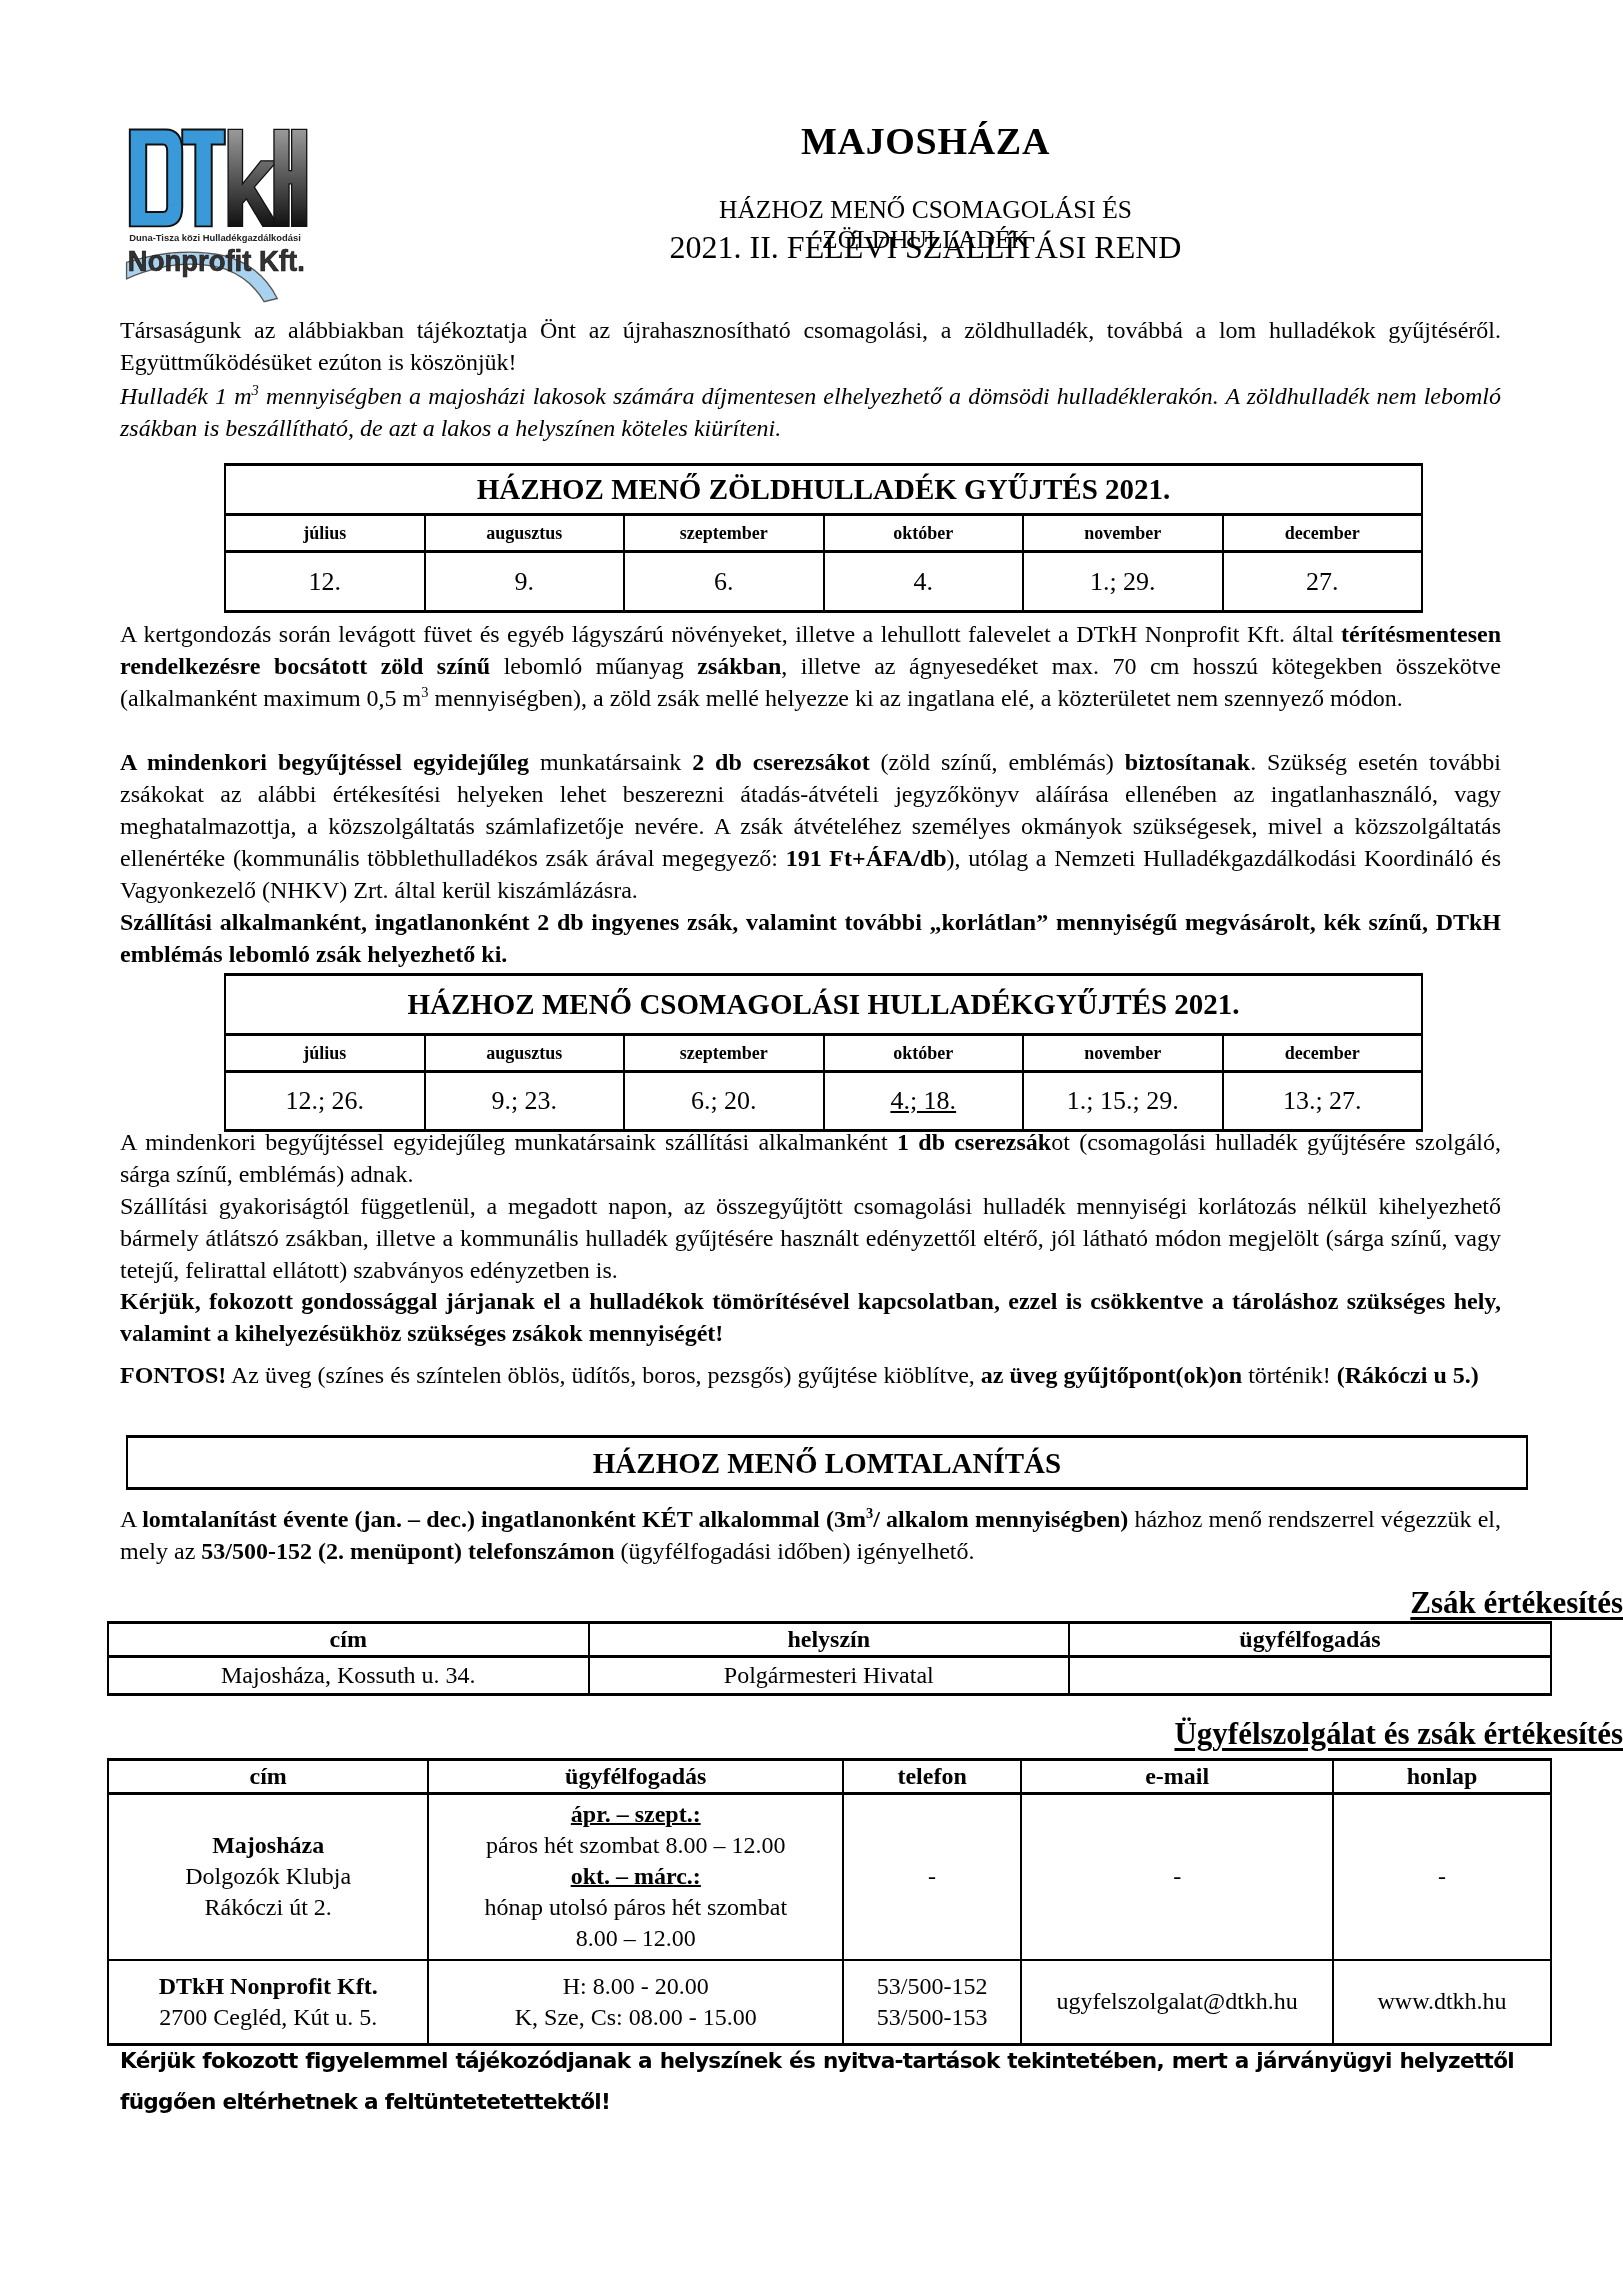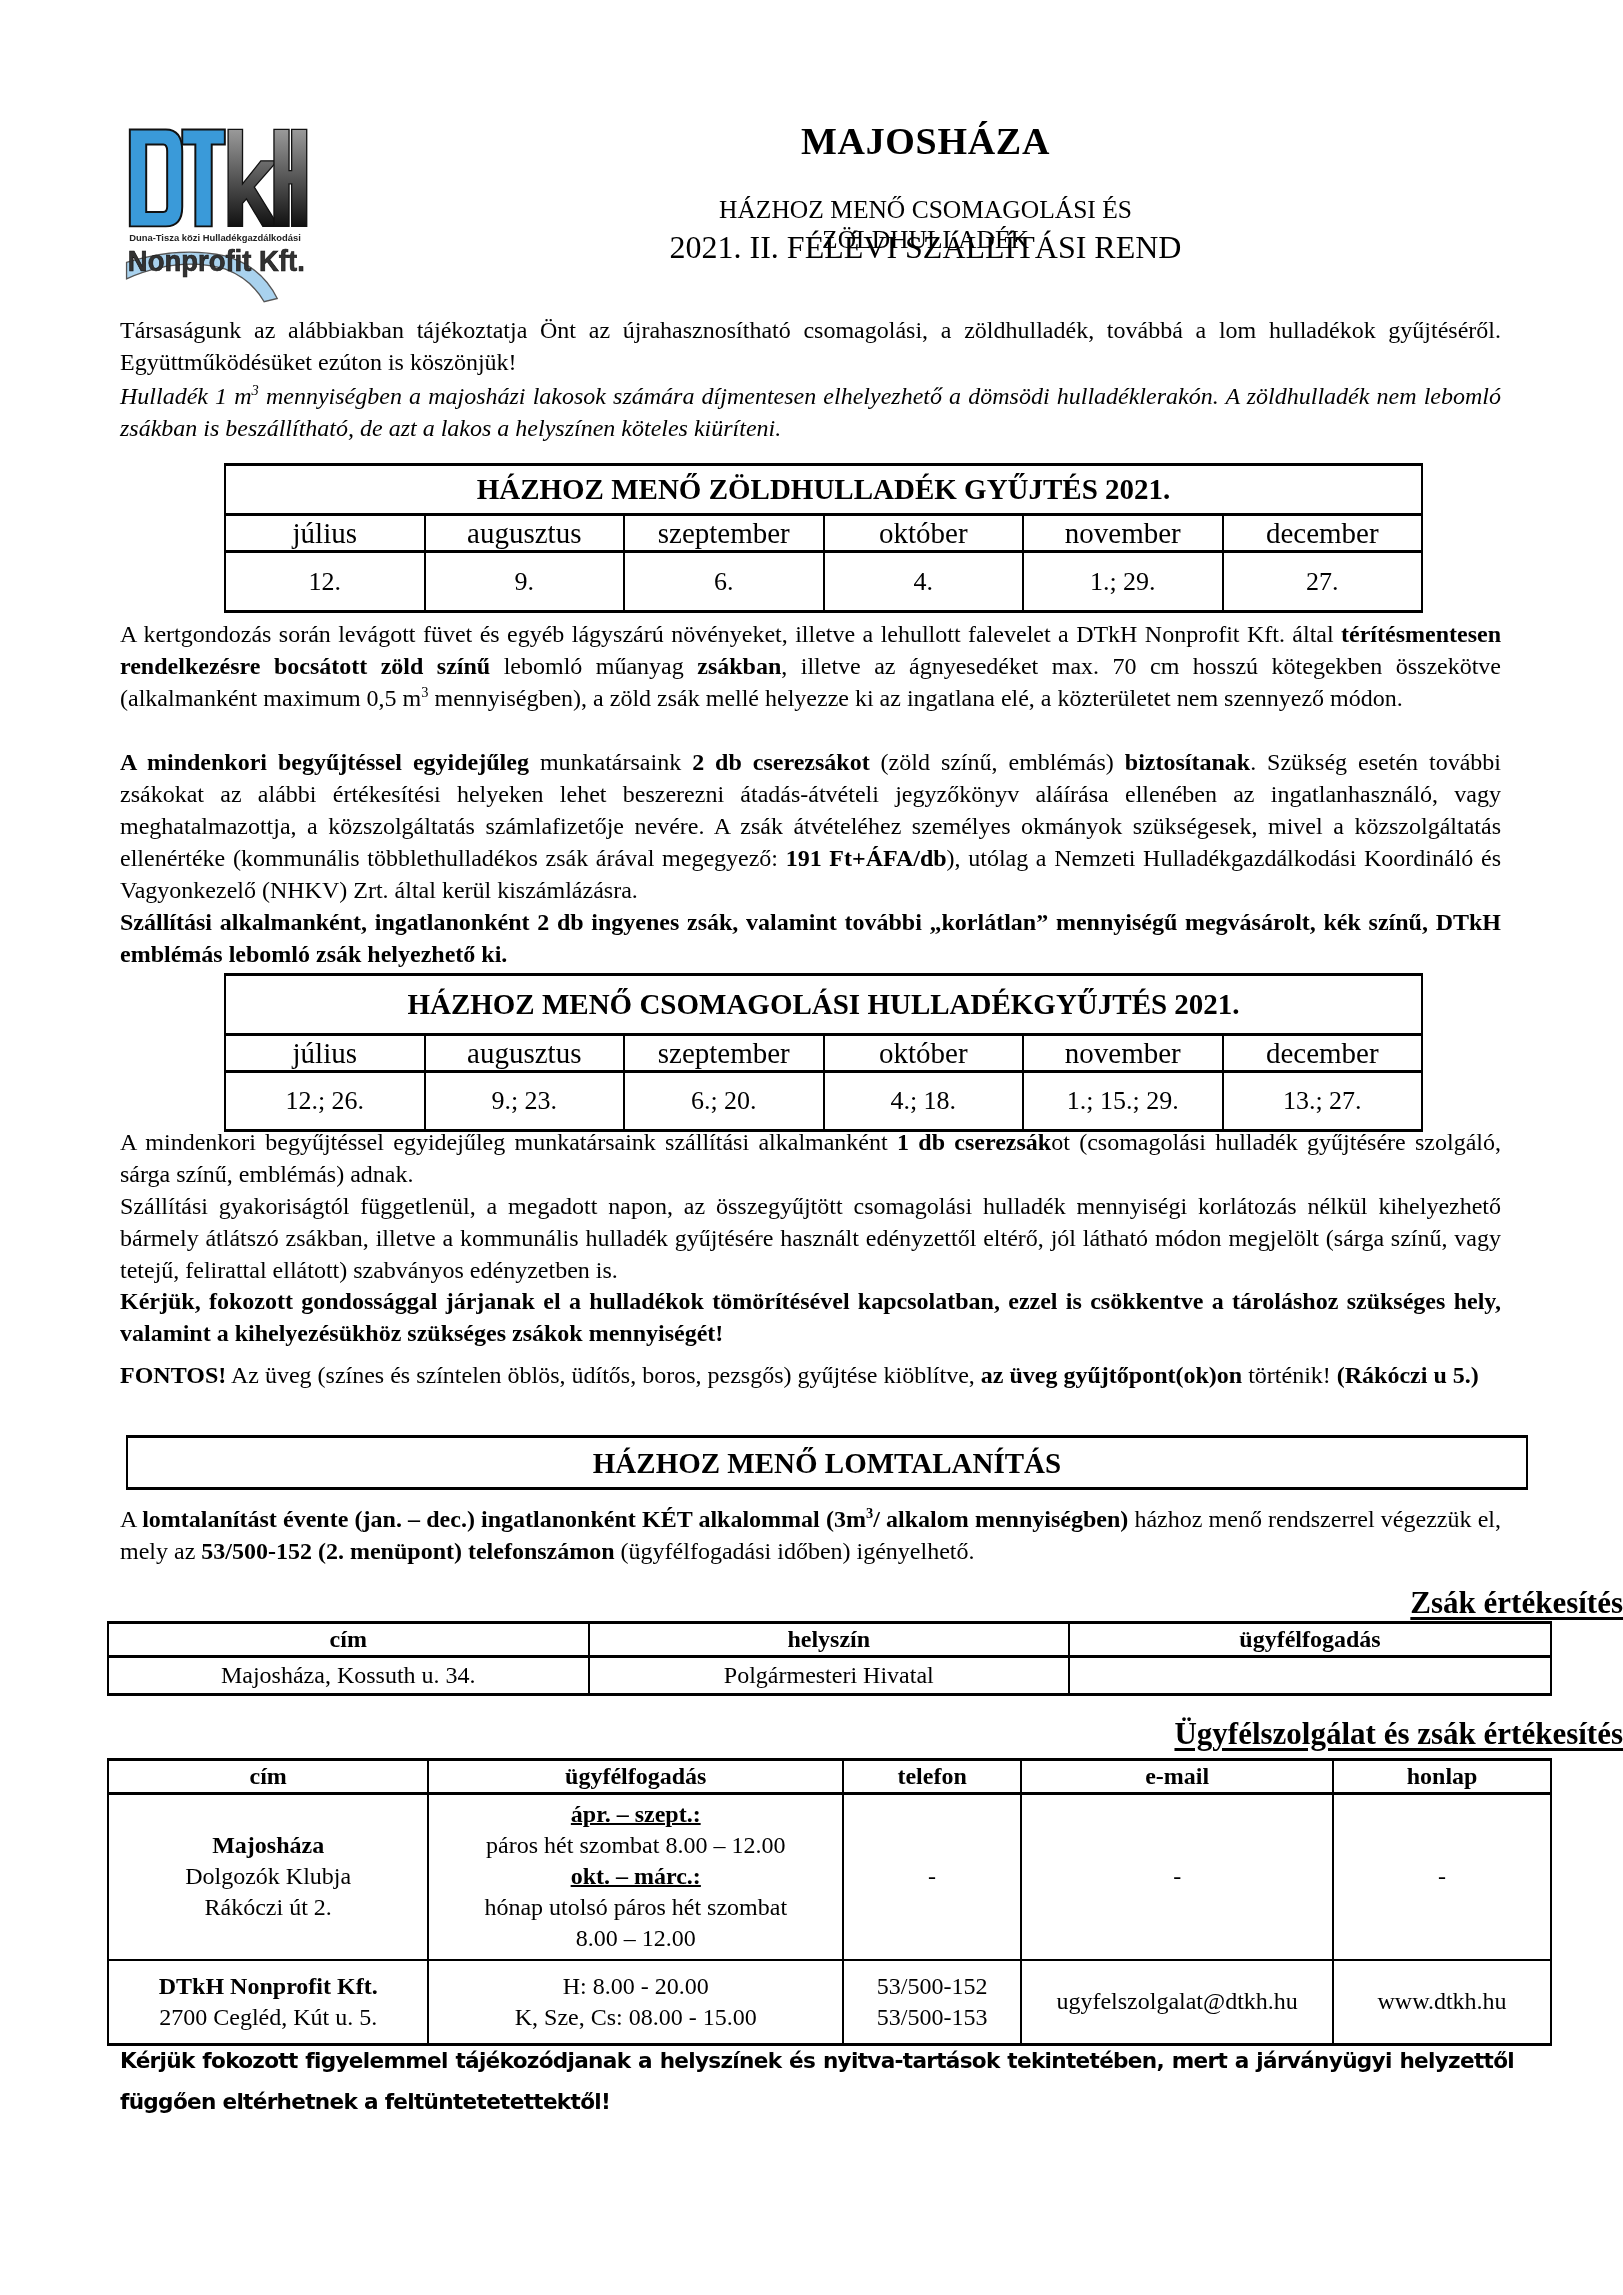--- a/index.html
+++ b/index.html
@@ -15,21 +15,21 @@
   #sub-title-2 { top: 229px; font-size: 32px; }
 
   .para { position: absolute; left: 120px; width: 1381px; font-size: 24px; line-height: 32px; text-align: justify; }
   .para b { font-weight: bold; }
   .para i { font-style: italic; }
   sup { font-size: 0.6em; vertical-align: super; line-height: 0; }
 
   table.sched { position: absolute; left: 224px; width: 1199px; border-collapse: collapse; table-layout: fixed; }
   table.sched td, table.sched th { border: 2px solid #000; text-align: center; }
   table.sched .thead-title { font-size: 29px; font-weight: bold; height: 50px; border-top-width: 3.3px; border-bottom-width: 3.3px; }
-  table.sched .mon { font-size: 29px; font-weight: normal; height: 37px; border-bottom-width: 3.3px; }
+  table.sched .mon { font-size: 18px; font-weight: bold; height: 37px; border-bottom-width: 3.3px; }
   table.sched .val { font-size: 26px; height: 60px; border-bottom-width: 3.3px; }
 
   .boxhead { position: absolute; left: 126px; width: 1402px; height: 55px; border: 2px solid #000; border-top-width: 3.3px; border-bottom-width: 3.9px; text-align: center; font-size: 29px; font-weight: bold; line-height: 50px; }
 
   .sec-title { position: absolute; left: 0; width: 1623px; text-align: right; font-size: 31px; font-weight: bold; }
   .sec-title span { text-decoration: underline; text-decoration-thickness: 3.3px; text-underline-offset: 3.9px; }
 
   table.info { position: absolute; left: 107px; width: 1445px; border-collapse: collapse; table-layout: fixed; }
   table.info td, table.info th { border: 2px solid #000; text-align: center; font-size: 24px; line-height: 31px; vertical-align: middle; }
   table.info th { font-weight: bold; height: 33px; border-top-width: 3.3px; border-bottom-width: 3.3px; }
@@ -110,21 +110,21 @@
     <td class="mon">augusztus</td>
     <td class="mon">szeptember</td>
     <td class="mon">október</td>
     <td class="mon">november</td>
     <td class="mon">december</td>
   </tr>
   <tr>
     <td class="val" style="height:59px;">12.; 26.</td>
     <td class="val" style="height:59px;">9.; 23.</td>
     <td class="val" style="height:59px;margin-left:33px;">6.; 20.</td>
-    <td class="val" style="height:59px;">4.; 18.</td>
+    <td class="val" style="height:59px;text-decoration:underline;">4.; 18.</td>
     <td class="val" style="height:59px;">1.; 15.; 29.</td>
     <td class="val" style="height:59px;">13.; 27.</td>
   </tr>
 </tbody>
   </table>
 
 <div class="para" style="top:1126px;">
   <span>A mindenkori begyűjtéssel egyidejűleg munkatársaink szállítási alkalmanként </span><b>1 db cserezsák</b><span>ot (csomagolási hulladék gyűjtésére szolgáló, sárga színű, emblémás) adnak.</span>
 </div>
 <div class="para" style="top:1190px;">Szállítási gyakoriságtól függetlenül, a megadott napon, az összegyűjtött csomagolási hulladék mennyiségi korlátozás nélkül kihelyezhető bármely átlátszó zsákban, illetve a kommunális hulladék gyűjtésére használt edényzettől eltérő, jól látható módon megjelölt (sárga színű, vagy tetejű, felirattal ellátott) szabványos edényzetben is.</div>

